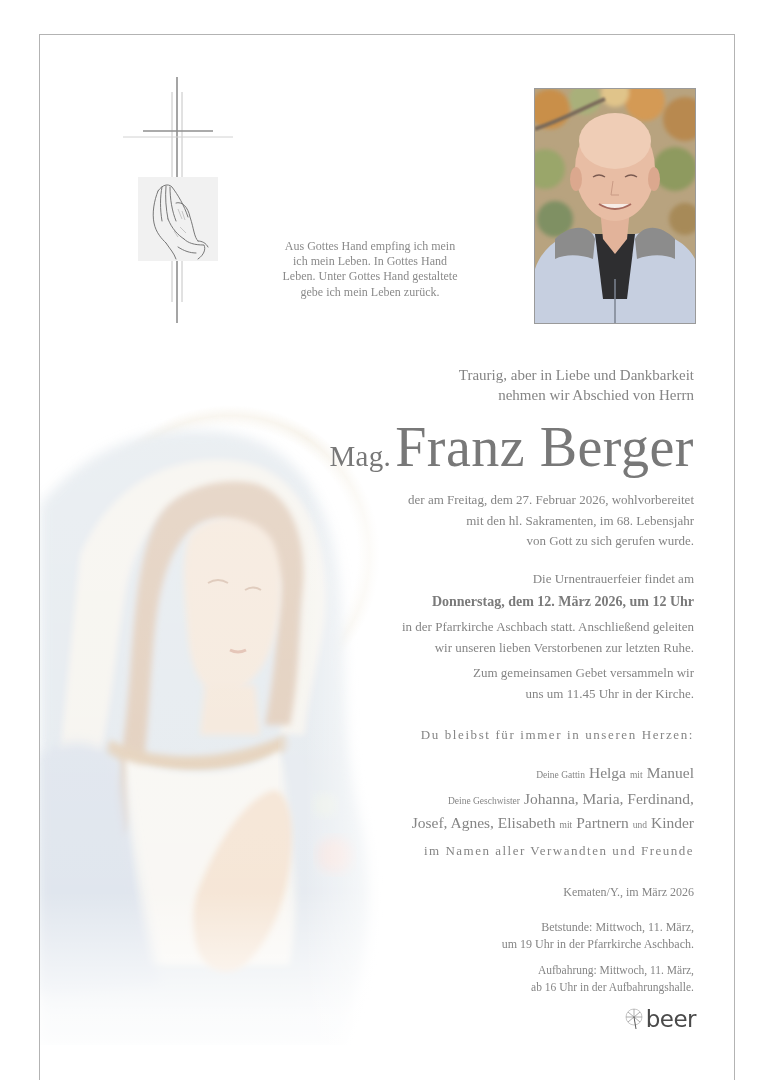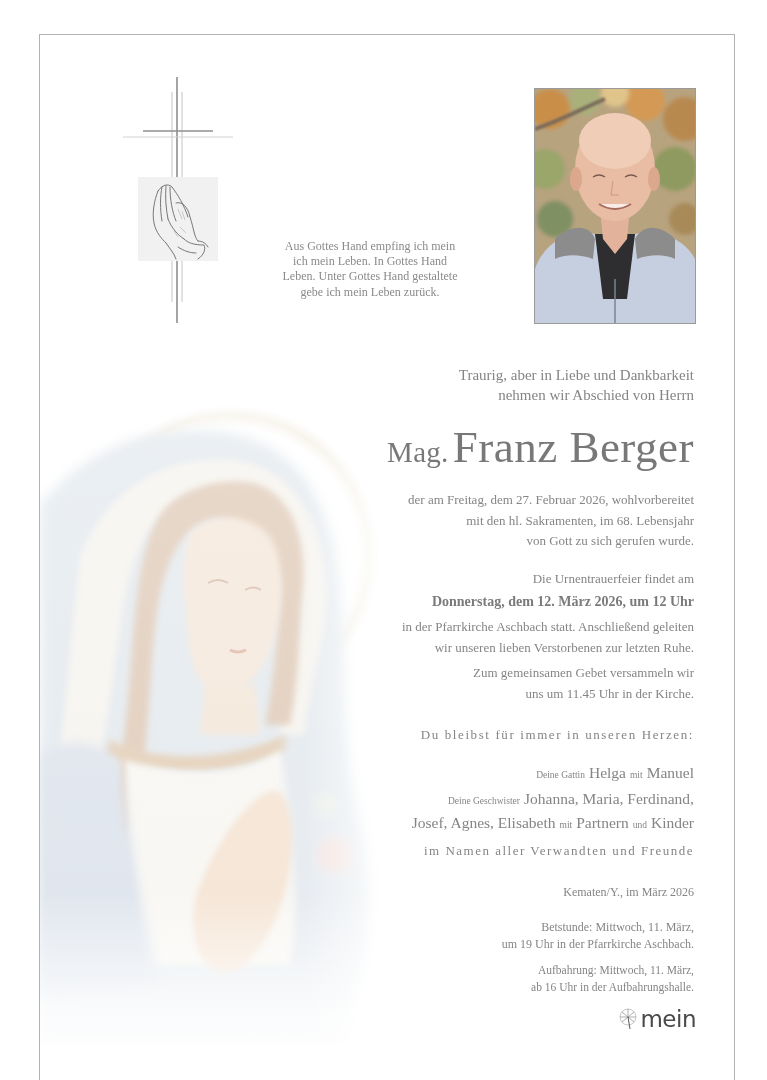--- a/index.html
+++ b/index.html
@@ -30,21 +30,21 @@
     border: 1px solid #9a9a9a; box-sizing: border-box; overflow: hidden;
   }
   .right-col {
     position: absolute; right: 40px; text-align: right; color: #858585;
   }
   .intro { top: 330px; font-size: 15px; line-height: 20px; }
   .name {
     top: 384px; white-space: nowrap; color: #787878; line-height: 56px;
   }
   .name .title { font-size: 29px; letter-spacing: 0.3px; }
-  .name .full { font-size: 45px; letter-spacing: 0.5px; }
+  .name .full { font-size: 56px; letter-spacing: 0.5px; }
   .passed { top: 455px; font-size: 13px; line-height: 20.5px; }
   .ceremony-intro { top: 534px; font-size: 13px; line-height: 20px; }
   .ceremony-date { top: 557px; font-size: 14px; line-height: 20px; font-weight: bold; color: #7a7a7a; }
   .ceremony-place { top: 582px; font-size: 13px; line-height: 20.5px; }
   .prayer { top: 628px; font-size: 13px; line-height: 20.5px; }
   .motto { top: 690px; font-size: 13px; line-height: 20px; letter-spacing: 1.6px; }
   .family1 { top: 727px; line-height: 22px; }
   .family2 { top: 753px; line-height: 22px; }
   .small { font-size: 9.5px; }
   .big { font-size: 15.5px; }
@@ -284,16 +284,16 @@
         <line x1="10" y1="9" x2="10" y2="1"></line>
         <line x1="10" y1="9" x2="16" y2="4"></line>
         <line x1="10" y1="9" x2="18" y2="9"></line>
         <line x1="10" y1="9" x2="16" y2="14"></line>
         <line x1="10" y1="9" x2="4" y2="4"></line>
         <line x1="10" y1="9" x2="2" y2="9"></line>
         <line x1="10" y1="9" x2="4" y2="14"></line>
         <line x1="10" y1="9" x2="12" y2="21" stroke="#5a5a5a" stroke-width="1"></line>
       </g>
     </svg>
-    <span class="logo-text">mein</span>
+    <span class="logo-text">beer</span>
   </div>
 
 </div>
 
 </body></html>

